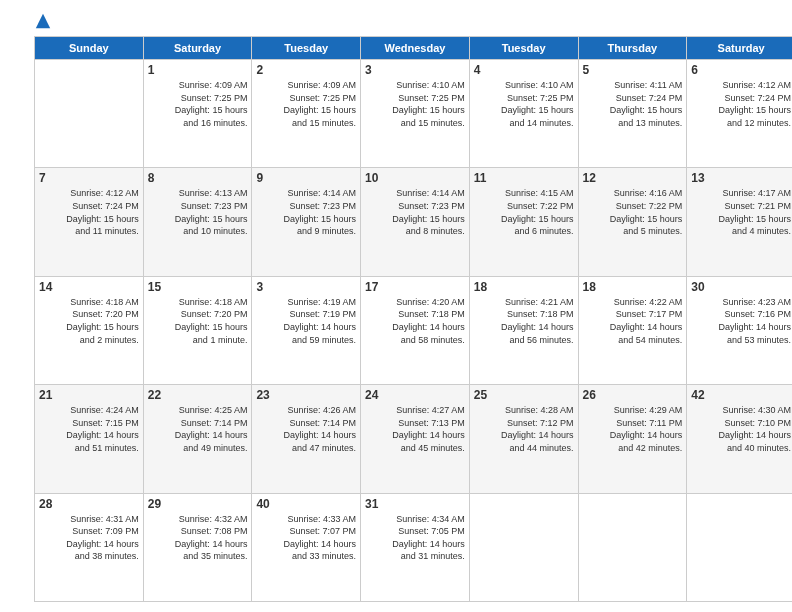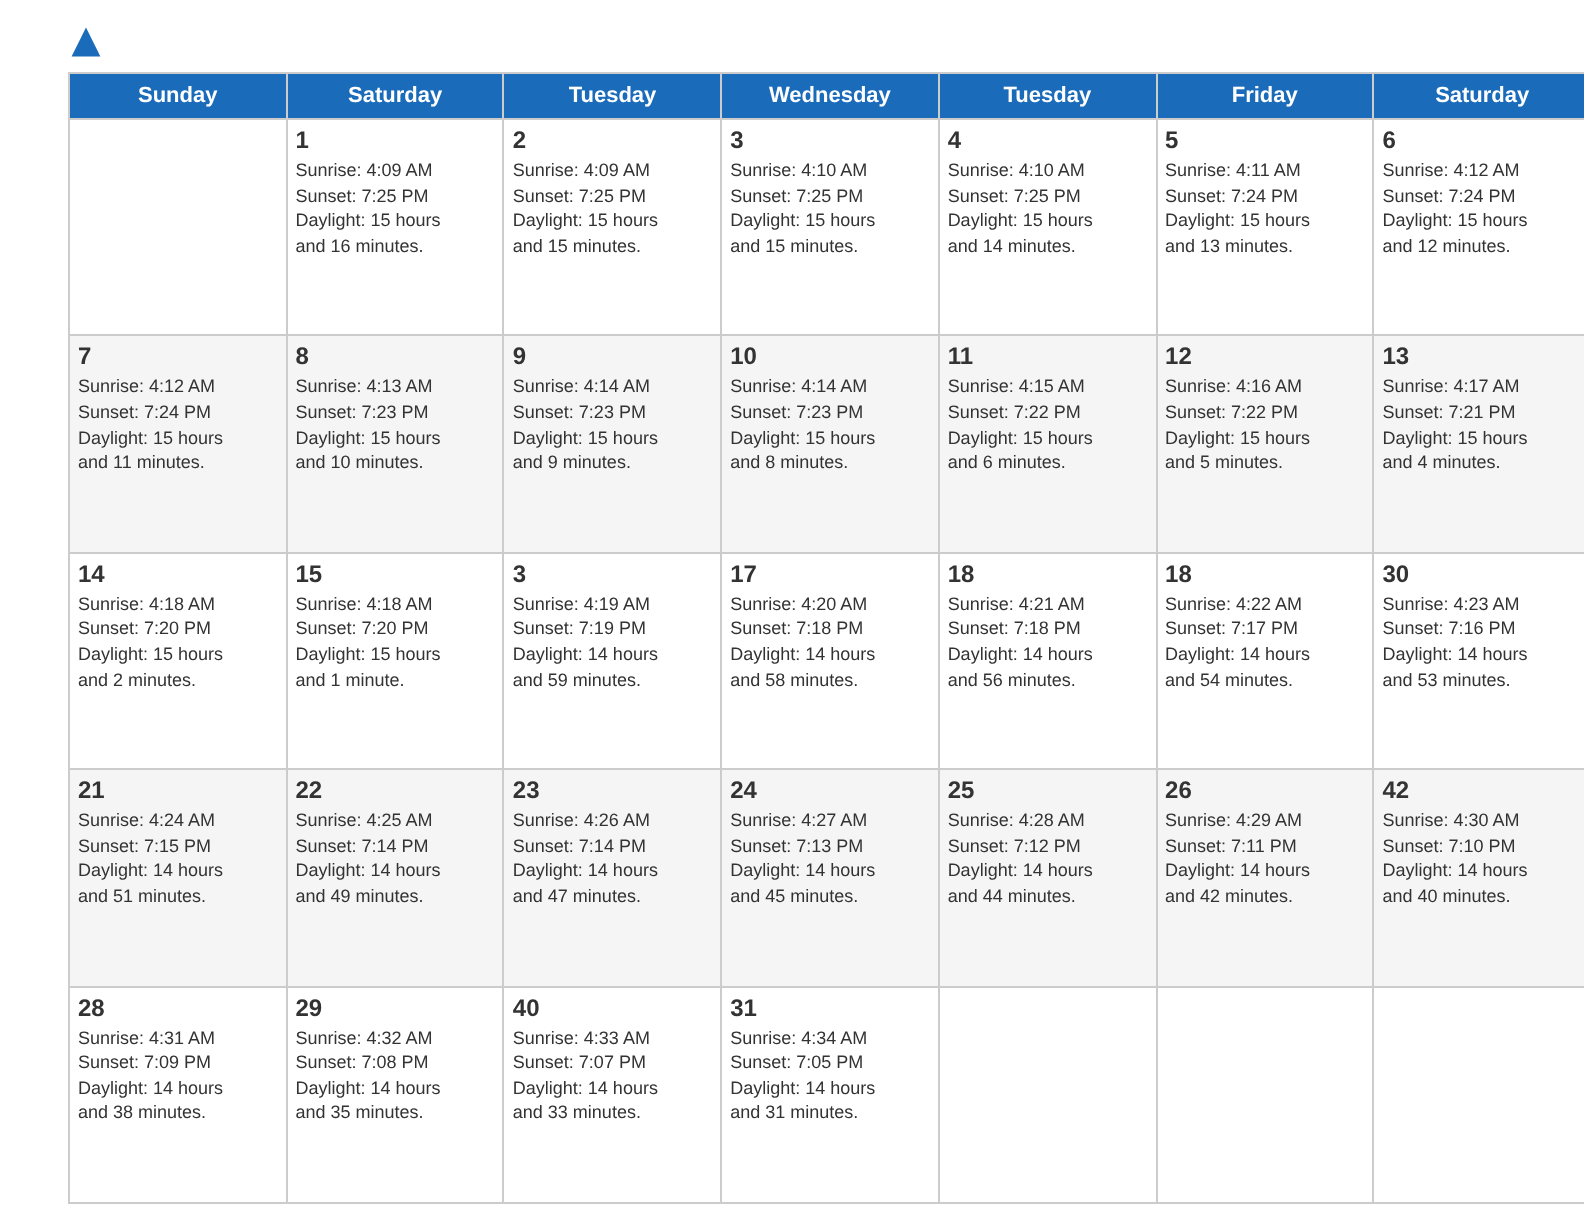--- a/index.html
+++ b/index.html
@@ -88,20 +88,21 @@
       font-size: 12px;
       font-weight: bold;
       color: #333;
       display: block;
       margin-bottom: 2px;
     }
     .day-info {
       font-size: 9px;
       line-height: 1.4;
       color: #333;
+      text-align: right;
     }
     td.empty {
       background: #f9f9f9;
     }
   </style>
 </head>
 <body>
 
 <div class="page">
   <div class="header">
@@ -121,21 +122,21 @@
   </div>
 
   <table class="calendar">
     <thead>
       <tr>
       <th>Sunday</th>
           <th>Saturday</th>
           <th>Tuesday</th>
           <th>Wednesday</th>
           <th>Tuesday</th>
-          <th>Friday</th>
+          <th>Thursday</th>
           <th>Saturday</th>
         </tr>
     </thead>
     <tbody>
     <tr>
           <td class="empty"></td>
           <td>
             <span class="day-number">1</span>
             <div class="day-info">Sunrise: 4:09 AM<br>Sunset: 7:25 PM<br>Daylight: 15 hours<br>and 16 minutes.</div>
           </td>

